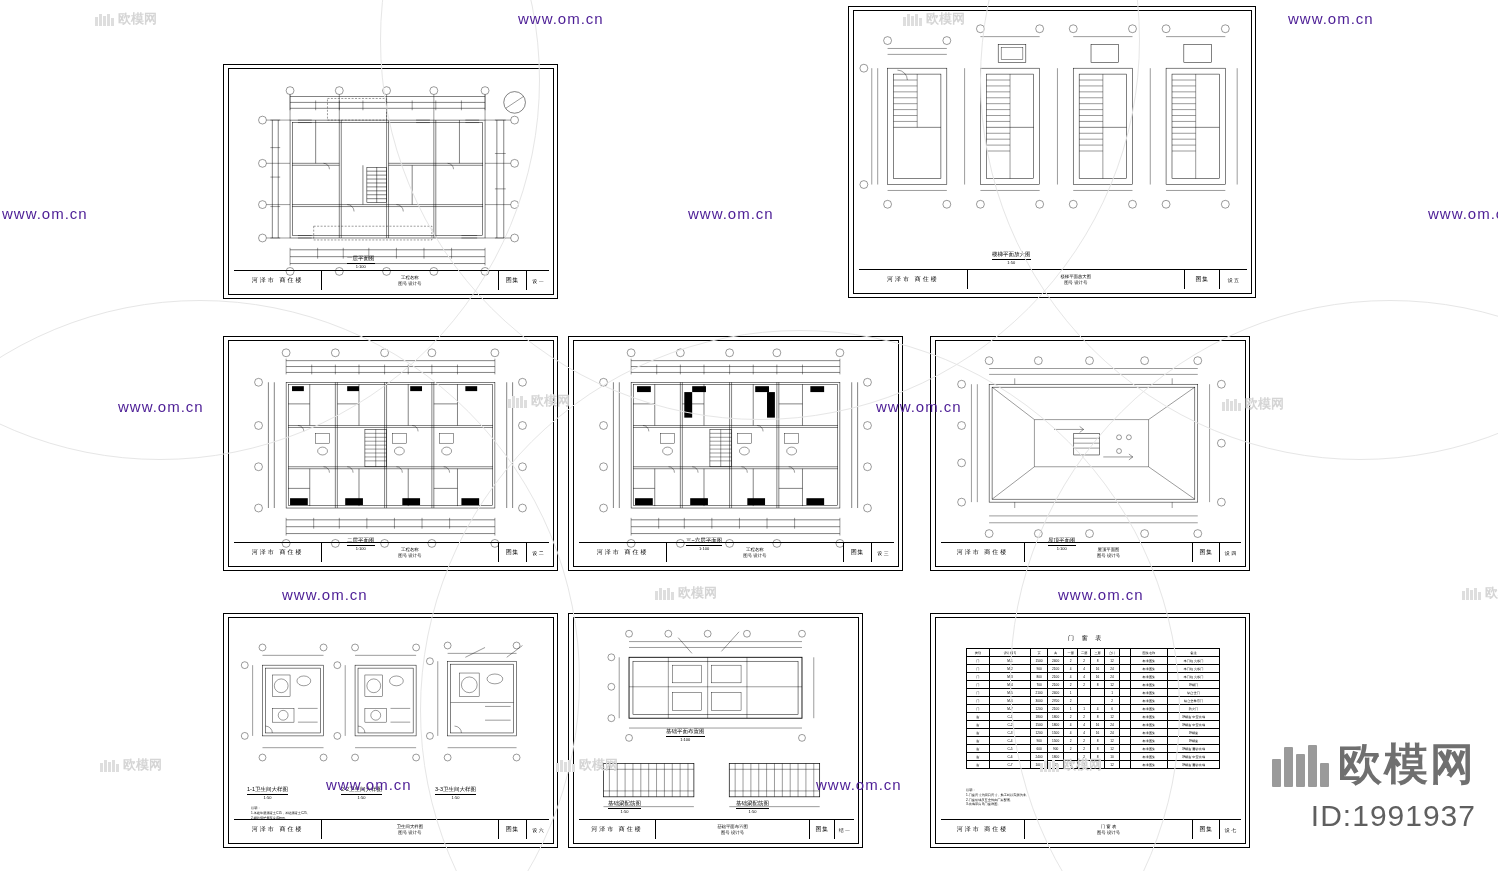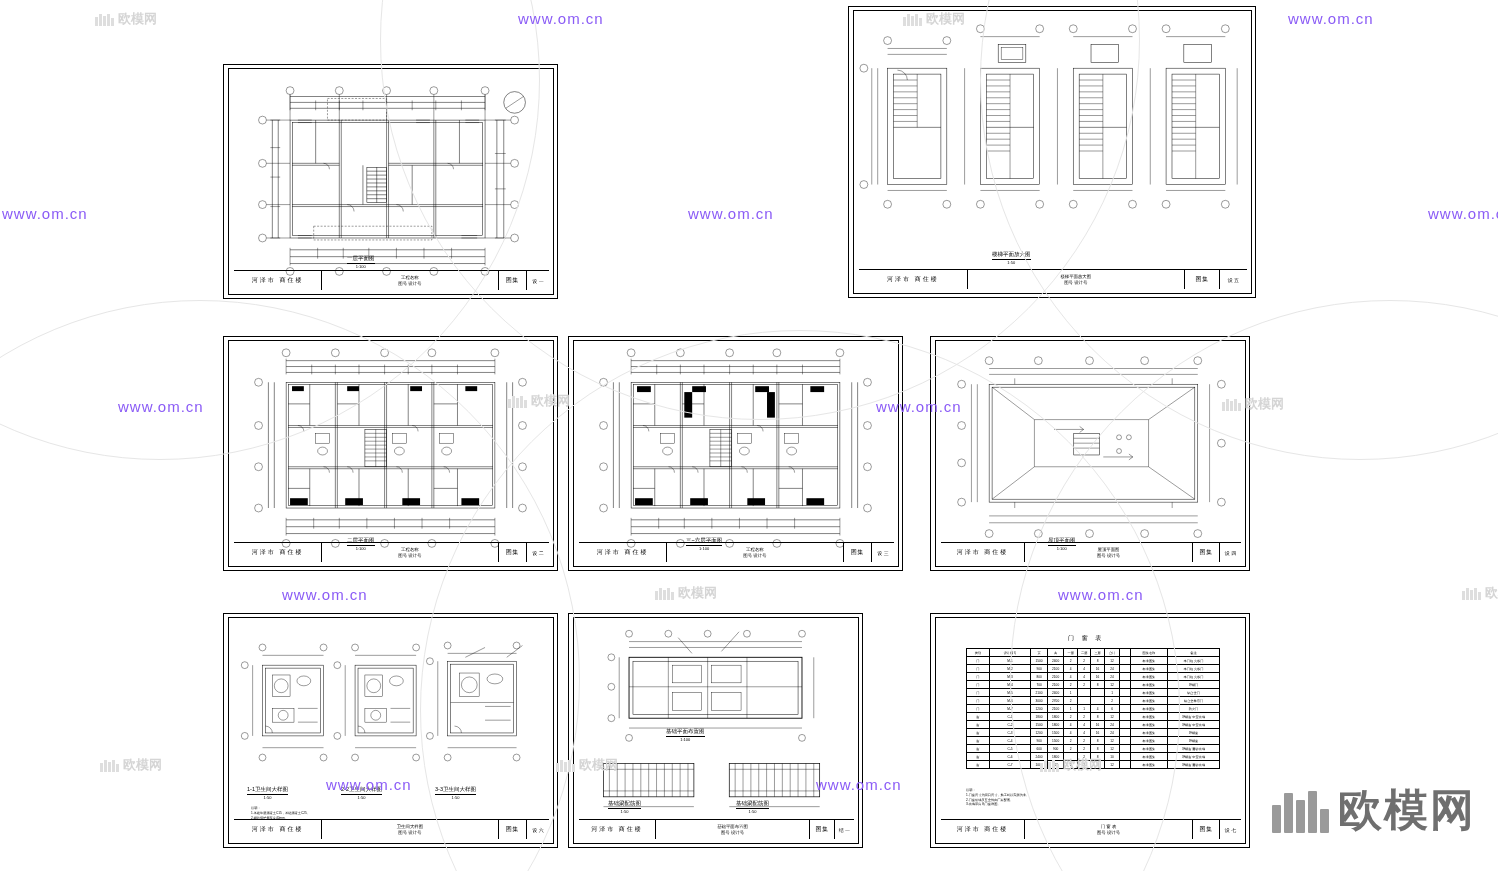--- a/index.html
+++ b/index.html
@@ -20,21 +20,21 @@
   .wm-layer {
     position: absolute;
     left: 0; top: 0;
     width: 1498px;
     height: 871px;
     pointer-events: none;
     z-index: 5;
   }
   .wm-text {
     position: absolute;
-    color: #8b5cf6;
+    color: #4c1d95;
     font-size: 11px;
     letter-spacing: 1px;
     white-space: nowrap;
     font-family: "Liberation Sans", sans-serif;
   }
   .wm-logo {
     position: absolute;
     display: flex;
     align-items: center;
     gap: 3px;
@@ -1503,15 +1503,16 @@
     <div class="brand-row">
       <div class="brand-mark">
           <i></i>
           <i></i>
           <i></i>
           <i></i>
           <i></i>
         </div>
       <div class="brand-name">欧模网</div>
     </div>
+    <div class="brand-id">ID:1991937</div>
   </div>
 
 </div>
 
 </body></html>

